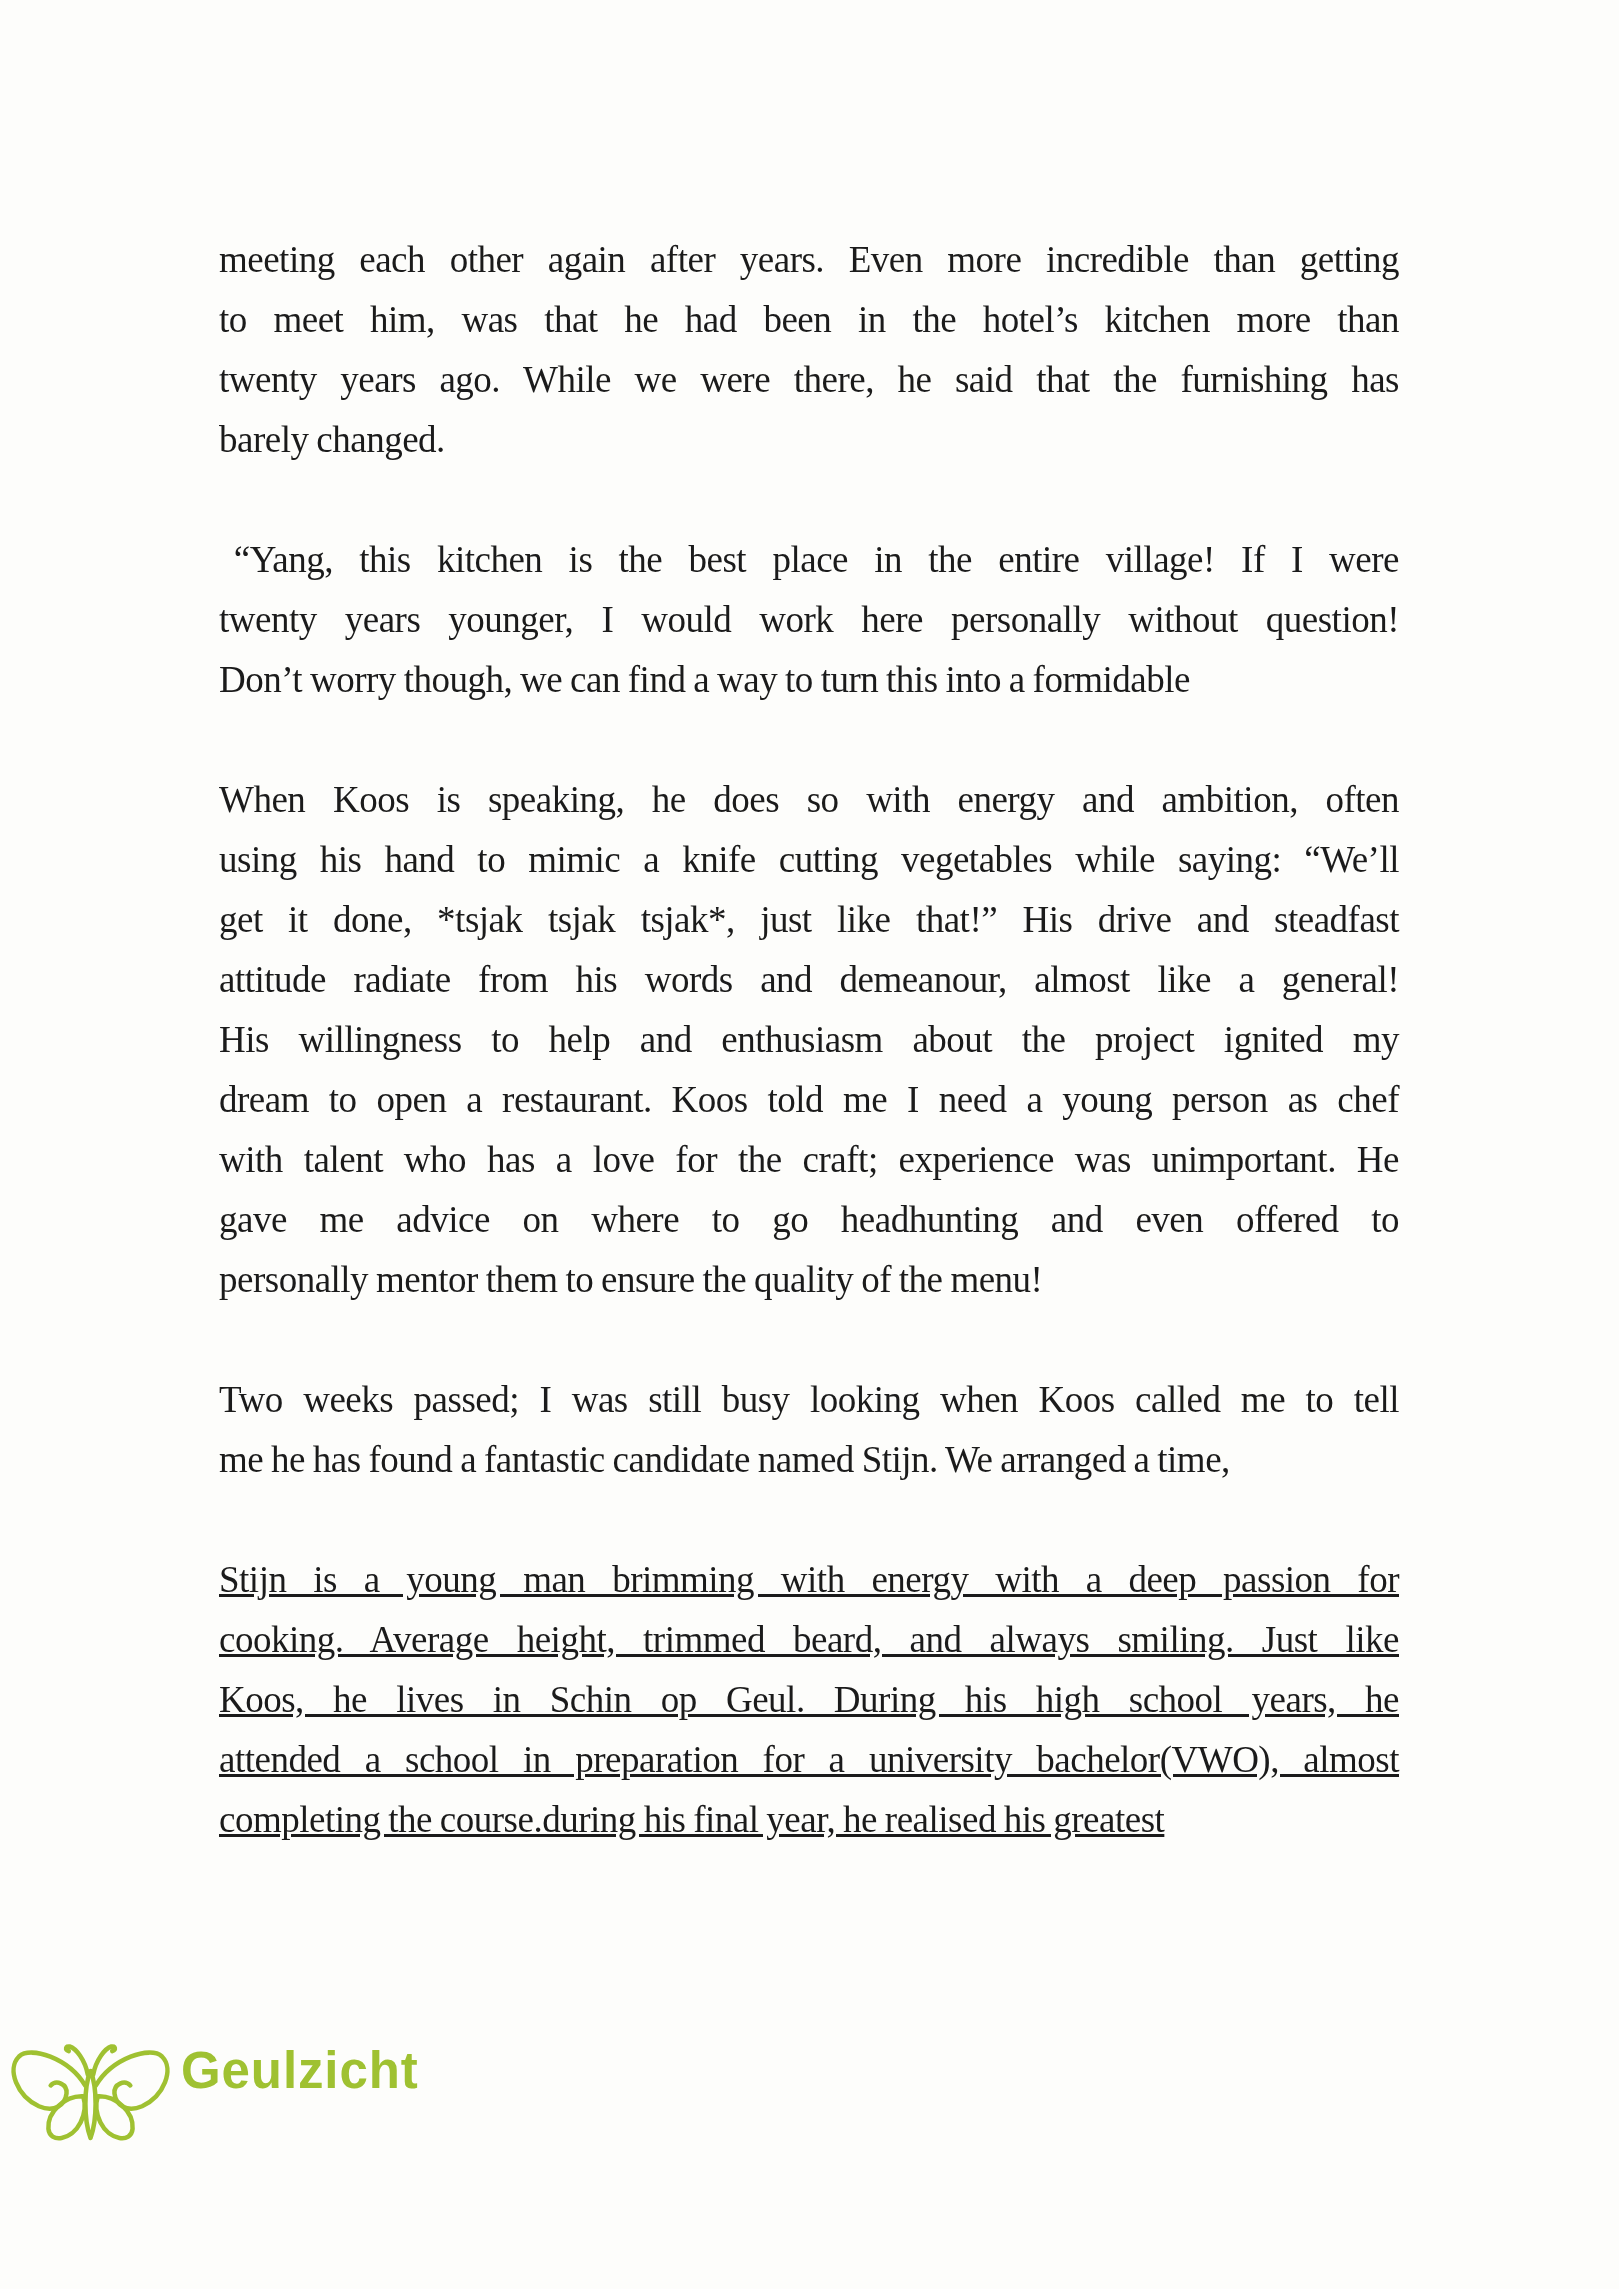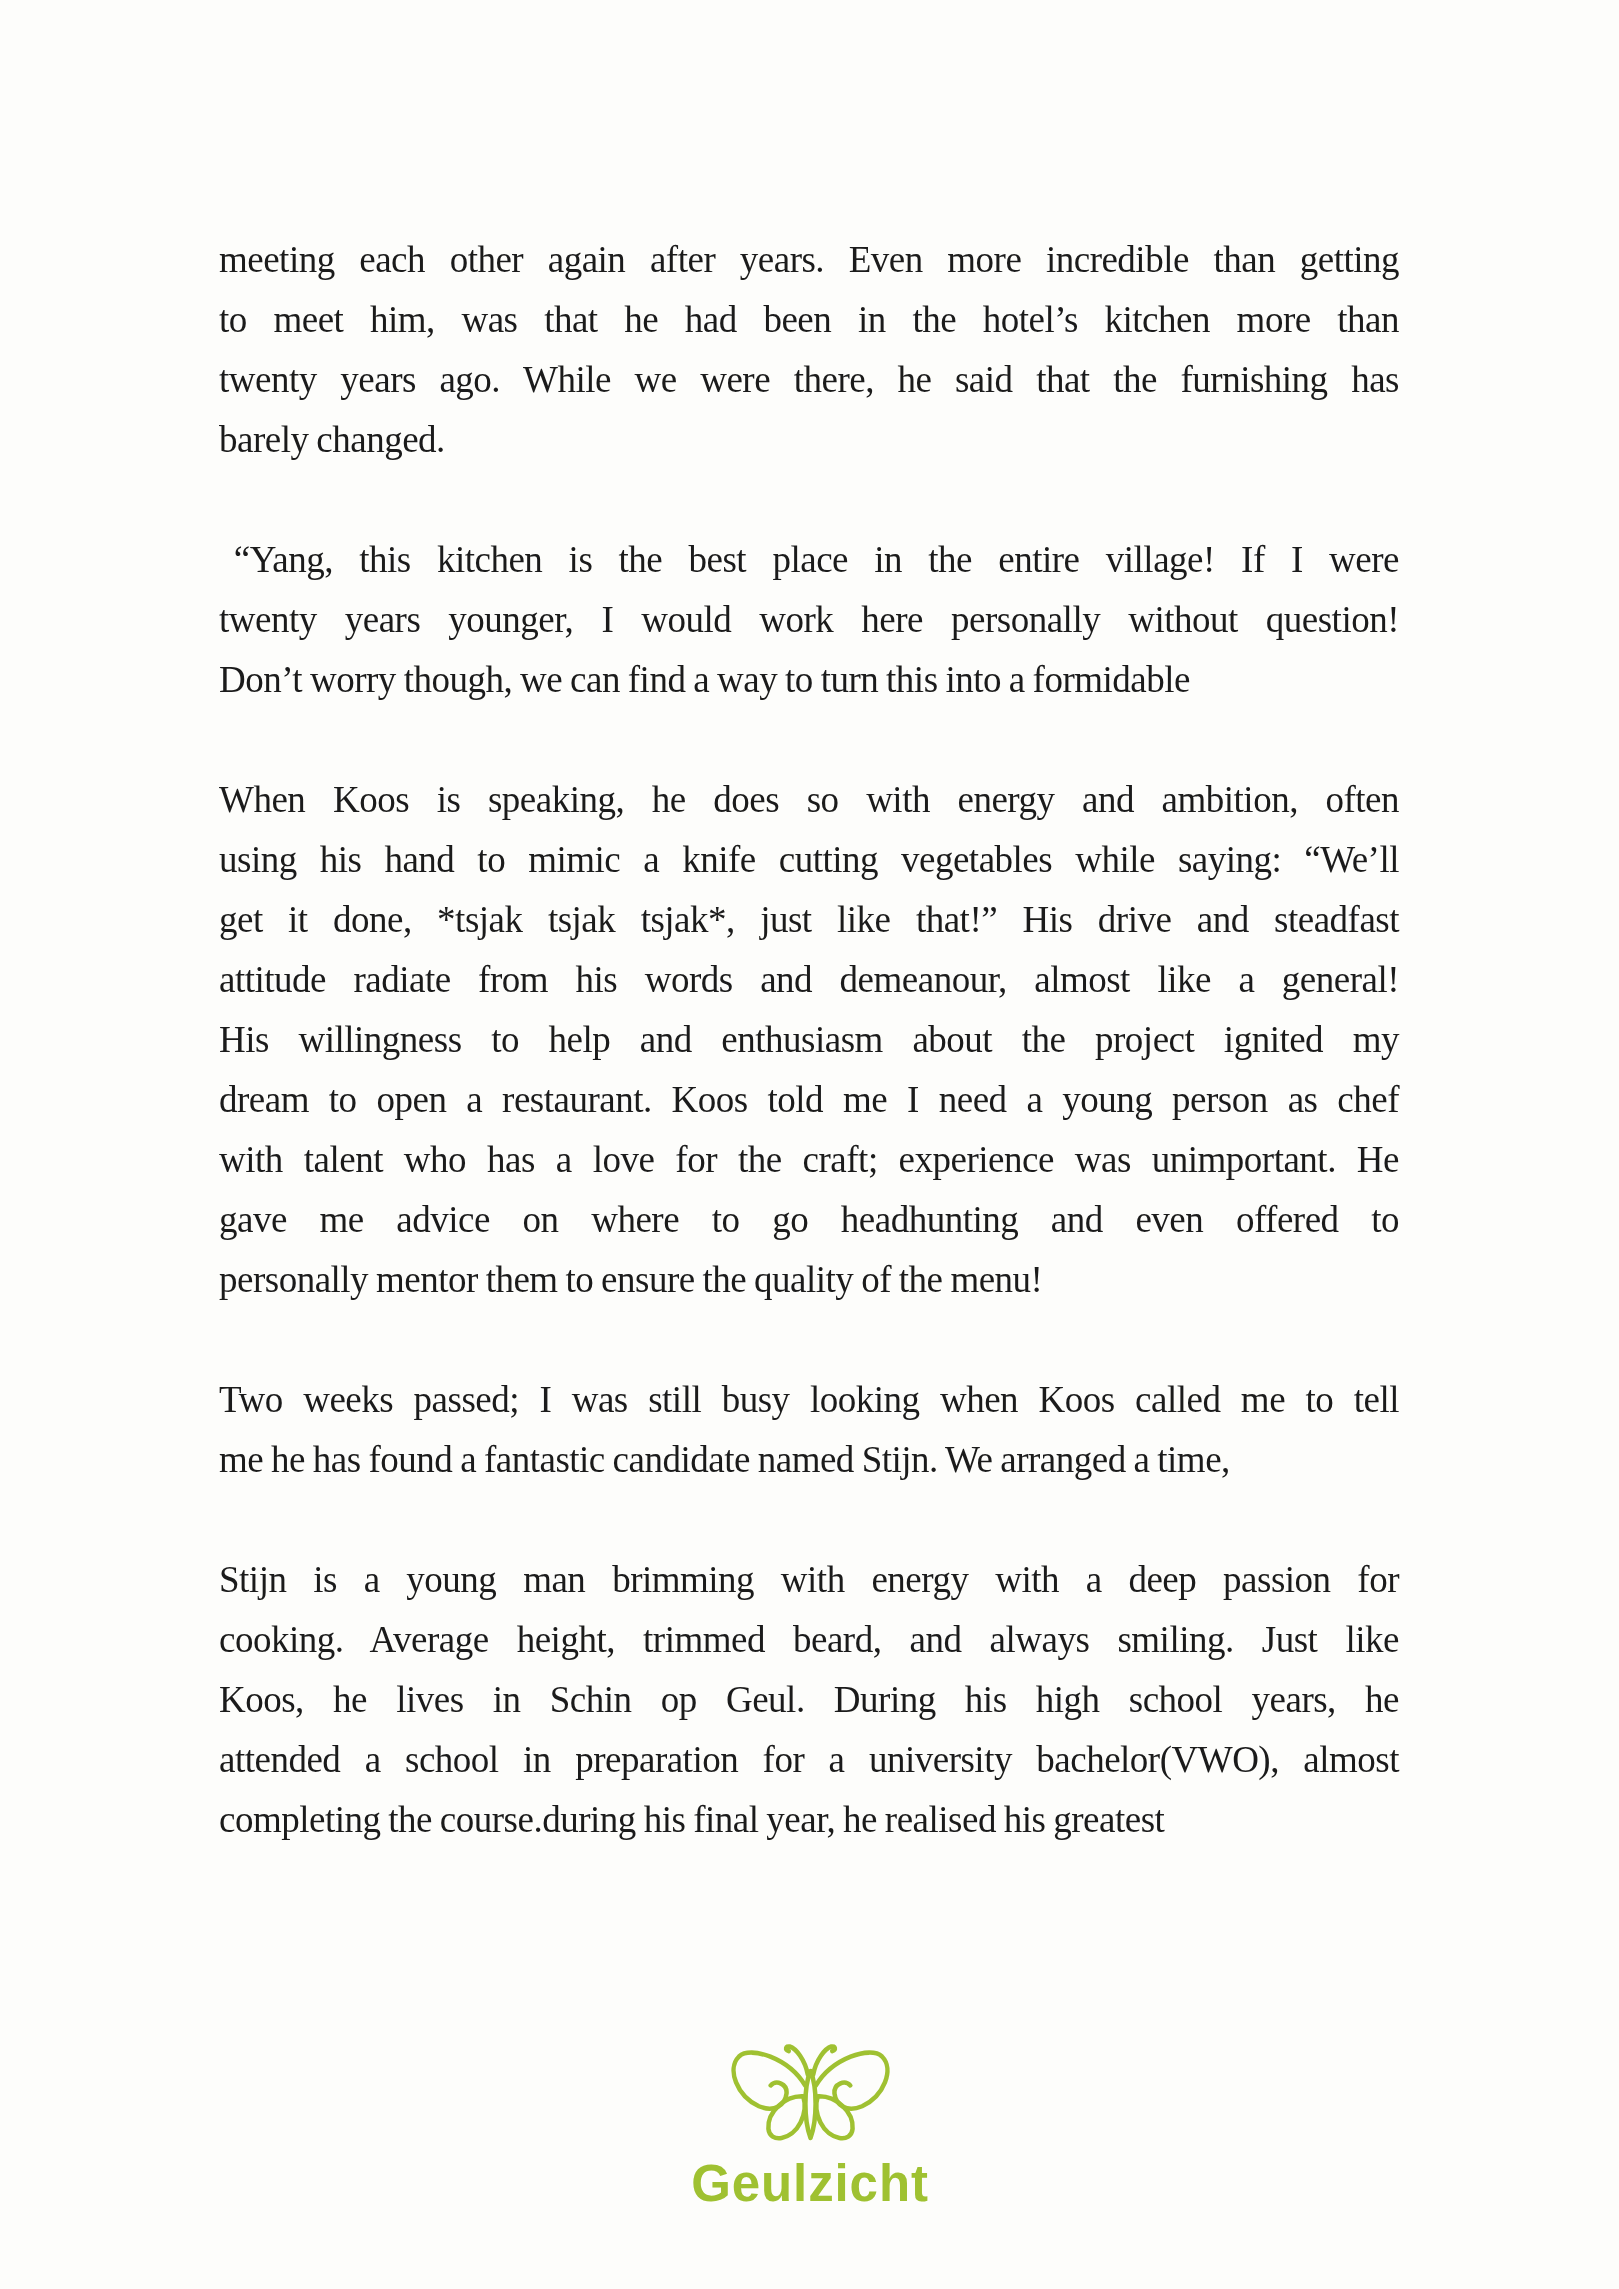--- a/index.html
+++ b/index.html
@@ -19,40 +19,40 @@
     left: 219px;
     top: 230px;
     width: 1180px;
   }
   .para {
     margin-bottom: 60px;
     font-size: 37px;
     line-height: 60px;
     letter-spacing: -0.5px;
   }
-  .para:last-child { margin-bottom: 0; }
+  .para:last-child { margin-bottom: 0; text-decoration: underline; }
   .line {
     text-align: justify;
     text-align-last: justify;
     word-spacing: -0.9px;
     white-space: normal;
   }
   .para .line:last-child {
     text-align-last: left;
   }
   
   #para-1 .line:first-child { text-indent: 14.8px; }
   .logo {
     position: absolute;
     left: 0;
     right: 0;
     top: 2038px;
     display: flex;
-    flex-direction: column;
-    align-items: center;
+    flex-direction: row;
+    align-items: flex-start;
   }
   .logo svg { display: block; }
   .logo-text {
     margin-top: 5.5px;
     font-family: "Liberation Sans", "DejaVu Sans", sans-serif;
     font-weight: bold;
     font-size: 51px;
     line-height: 54px;
     letter-spacing: 0.9px;
     color: var(--brand);

